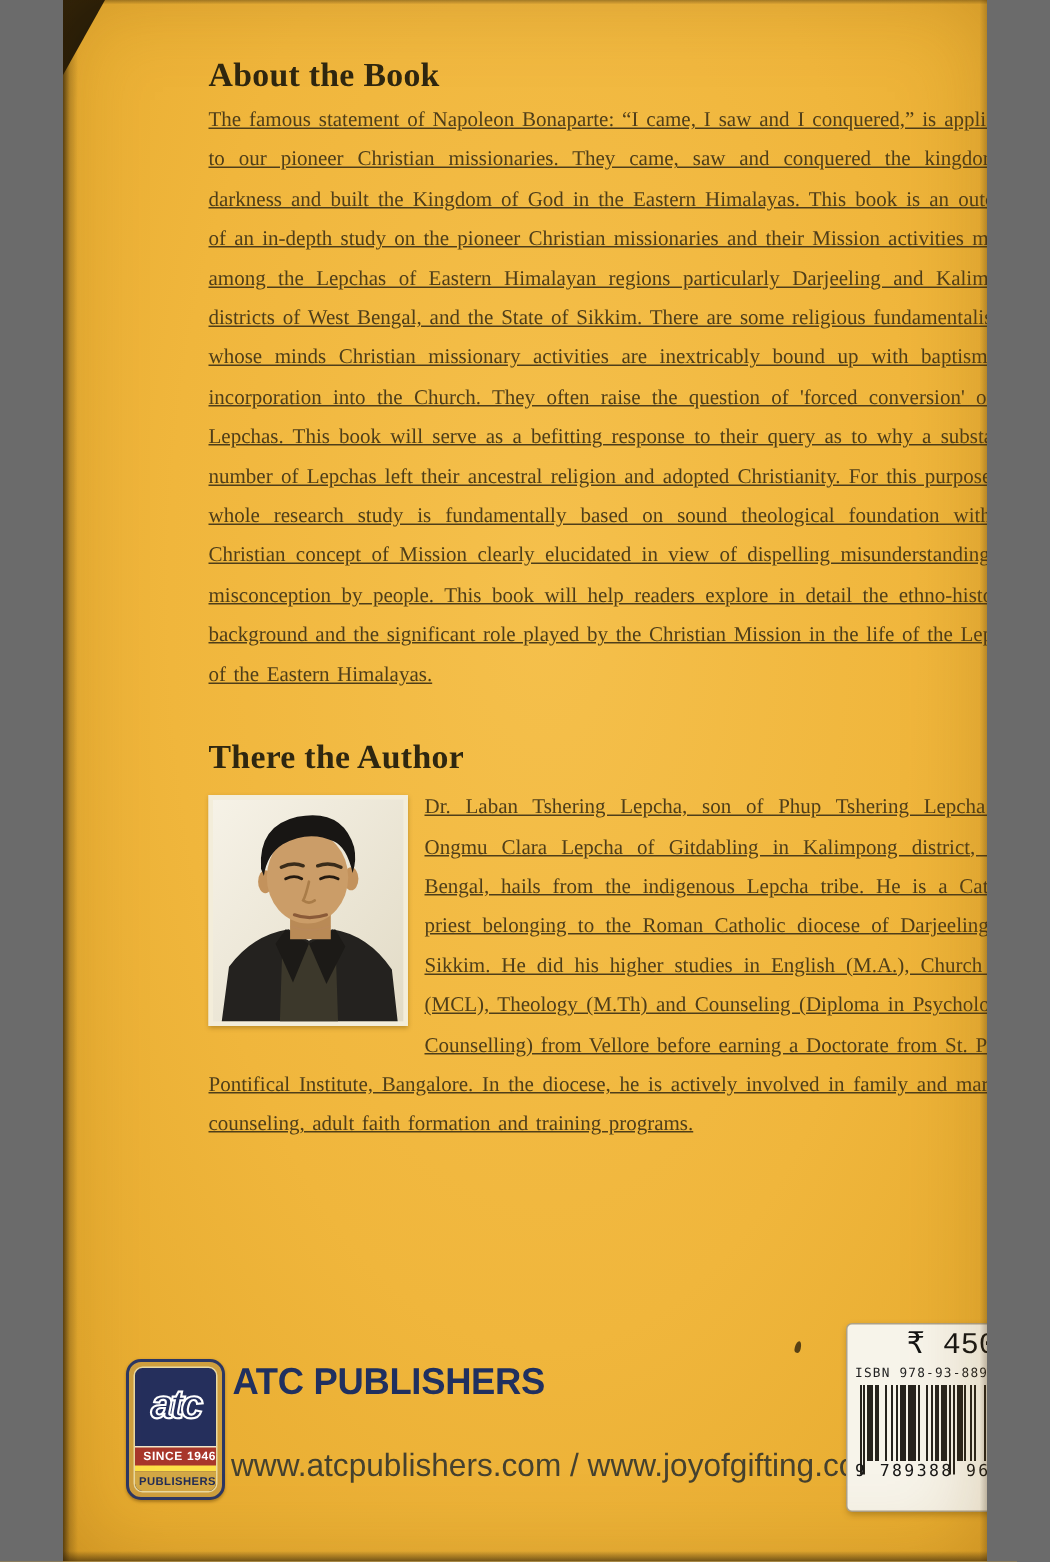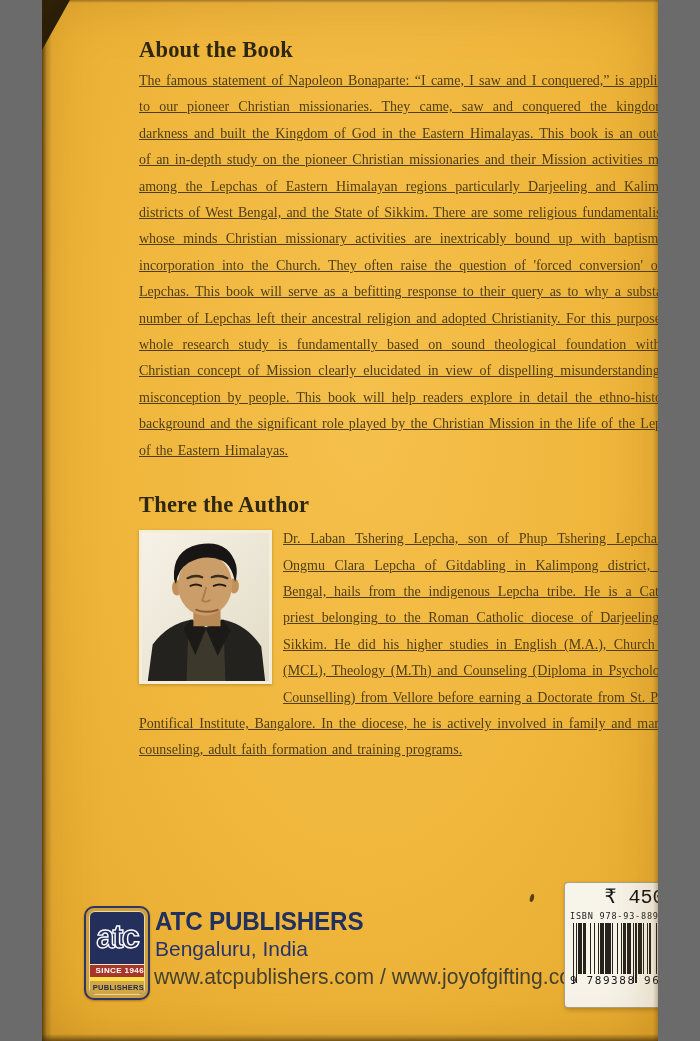--- a/index.html
+++ b/index.html
@@ -74,24 +74,25 @@
     border: 1px solid #ead9a0;
     border-radius: 6px;
     display: flex; flex-direction: column;
     overflow: hidden;
   }
   .logo-monogram {
     flex: 1;
     display: flex; align-items: center; justify-content: center;
     font-family: "Liberation Sans", sans-serif;
     font-weight: bold;
-    font-size: 33px;
+    font-size: 27px;
     letter-spacing: -2px;
     color: #ffffff;
     padding-bottom: 2px;
+    font-style: italic;
   }
   @supports (-webkit-text-stroke: 1px #fff) {
     .logo-monogram { color: transparent; -webkit-text-stroke: 1.4px #ffffff; }
   }
   .logo-since {
     background: var(--logo-red, #a8372b);
     color: #ffffff;
     font-family: "Liberation Sans", sans-serif;
     font-weight: bold;
     font-size: 8px;
@@ -262,21 +263,20 @@
 
   <div class="logo">
     <div class="logo-inner">
       <div class="logo-monogram">atc</div>
       <div class="logo-since">SINCE 1946</div>
       <div class="logo-publishers">PUBLISHERS</div>
     </div>
   </div>
 
   <div class="pub-name">ATC PUBLISHERS</div>
-  <div class="pub-city">Bengaluru, India</div>
   <div class="pub-urls">www.atcpublishers.com / www.joyofgifting.com</div>
 
   <div class="barcode-box">
     <div class="price">₹ 450</div>
     <div class="isbn">ISBN 978-93-8896-818-8</div>
     <div class="bars">
         <svg viewBox="0 0 95 60" width="100%" height="100%" preserveAspectRatio="none" shape-rendering="crispEdges" fill="#26231d">
           <rect x="0" y="0" width="1.06" height="60"></rect>
           <rect x="2" y="0" width="1.06" height="60"></rect>
           <rect x="4" y="0" width="1.06" height="51"></rect>

